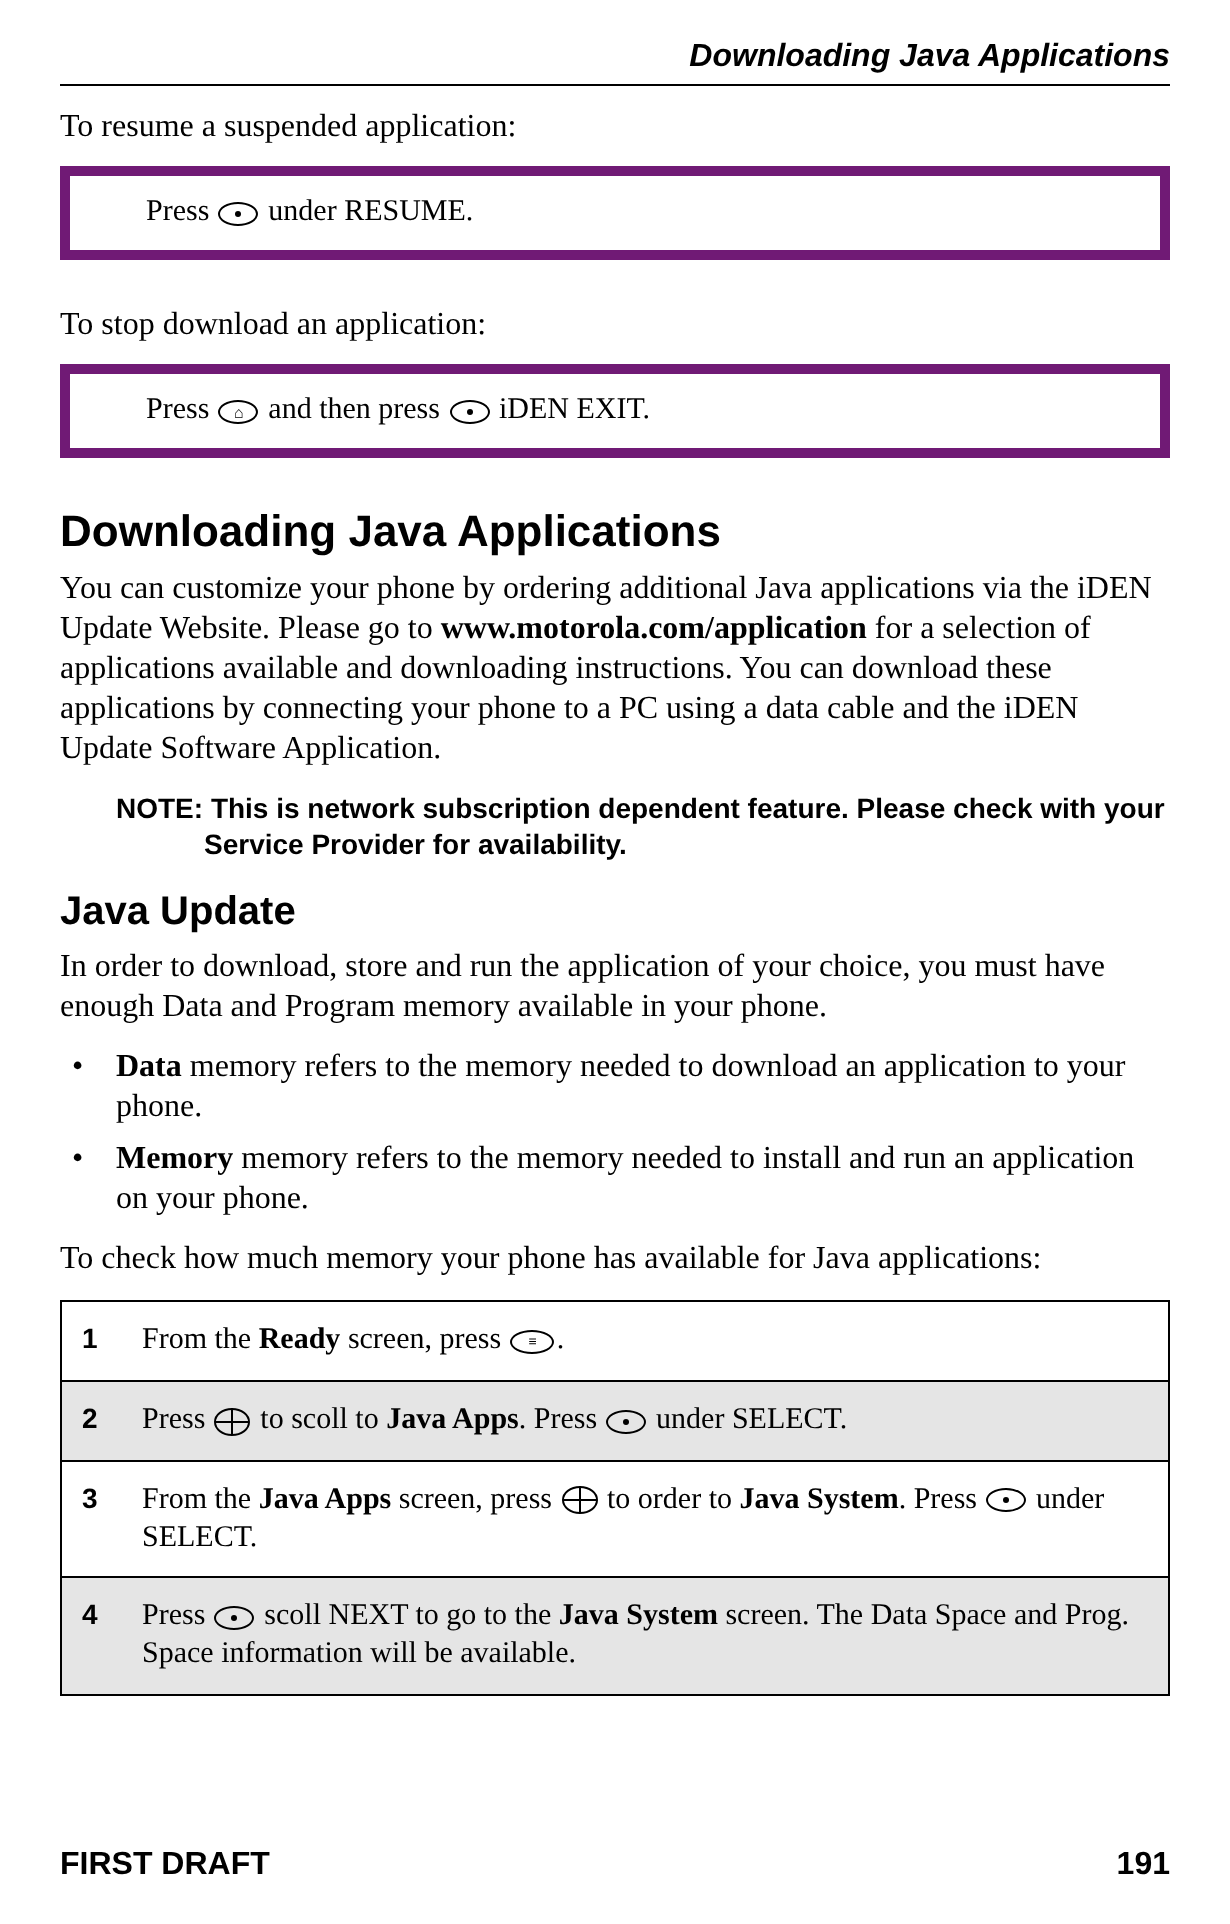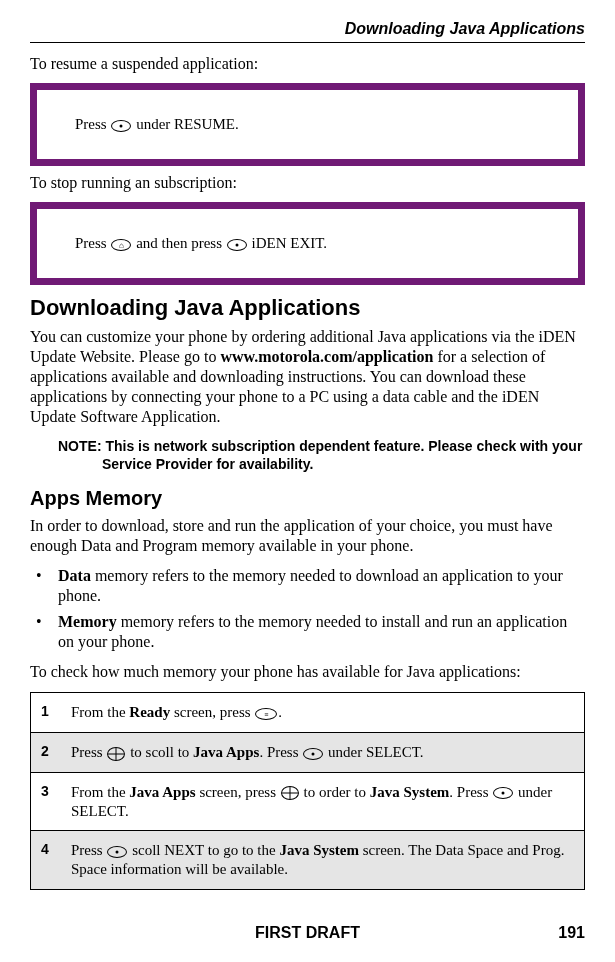--- a/index.html
+++ b/index.html
@@ -25,23 +25,23 @@
       font-size: 16px;
       padding-bottom: 4px;
       border-bottom: 1.5px solid #000;
       margin-bottom: 12px;
     }
     .intro-text {
       margin-bottom: 10px;
       font-size: 16px;
     }
     .instruction-box {
-      border: 7px solid #701a75;
-      padding: 26px 14px;
-      margin-bottom: 8px;
+      border: 5px solid #701a75;
+      padding: 10px 14px;
+      margin-bottom: 24px;
       font-size: 15px;
     }
     .instruction-box .indent {
       padding-left: 24px;
     }
     h2 {
       font-family: Arial, Helvetica, sans-serif;
       font-size: 22px;
       font-weight: bold;
       margin-top: 10px;
@@ -191,21 +191,20 @@
       font-size: 8px;
       line-height: 11px;
       text-align: center;
     }
     .footer {
       position: absolute;
       bottom: 20px;
       left: 30px;
       right: 30px;
       display: flex;
-      justify-content: center;
       font-family: Arial, Helvetica, sans-serif;
       font-weight: bold;
       font-size: 16px;
     }
     .footer .page-num {
       position: absolute;
       right: 0;
     }
     .bold {
       font-weight: bold;
@@ -218,34 +217,34 @@
   <span>Downloading Java Applications</span>
 </div>
 
 <p class="intro-text">To resume a suspended application:</p>
 <div class="instruction-box">
   <div class="indent">
     <span>Press </span><span class="icon-oval dot"></span><span> under RESUME.</span>
   </div>
 </div>
 
-<p class="intro-text">To stop running an subscription:</p>
+<p class="intro-text">To stop download an application:</p>
 <div class="instruction-box">
   <div class="indent">
     <span>Press </span><span class="icon-end">⌂</span><span> and then press </span><span class="icon-oval dot"></span><span> iDEN EXIT.</span>
   </div>
 </div>
 
 <h2>Downloading Java Applications</h2>
 <p class="body-text">
   <span>You can customize your phone by ordering additional Java applications via the iDEN Update Website. Please go to </span><span class="bold">www.motorola.com/application</span><span> for a selection of applications available and downloading instructions. You can download these applications by connecting your phone to a PC using a data cable and the iDEN Update Software Application.</span>
 </p>
 <p class="note-text">NOTE: This is network subscription dependent feature. Please check with your Service Provider for availability.</p>
 
-<h3>Apps Memory</h3>
+<h3>Java Update</h3>
 <p class="body-text">In order to download, store and run the application of your choice, you must have enough Data and Program memory available in your phone.</p>
 
 <div class="bullet-list">
   <div class="bullet-item">
     <div class="bullet-mark">•</div>
     <div class="bullet-content">
       <span class="bold">Data</span><span> memory refers to the memory needed to download an application to your phone.</span>
     </div>
   </div>
   <div class="bullet-item">

